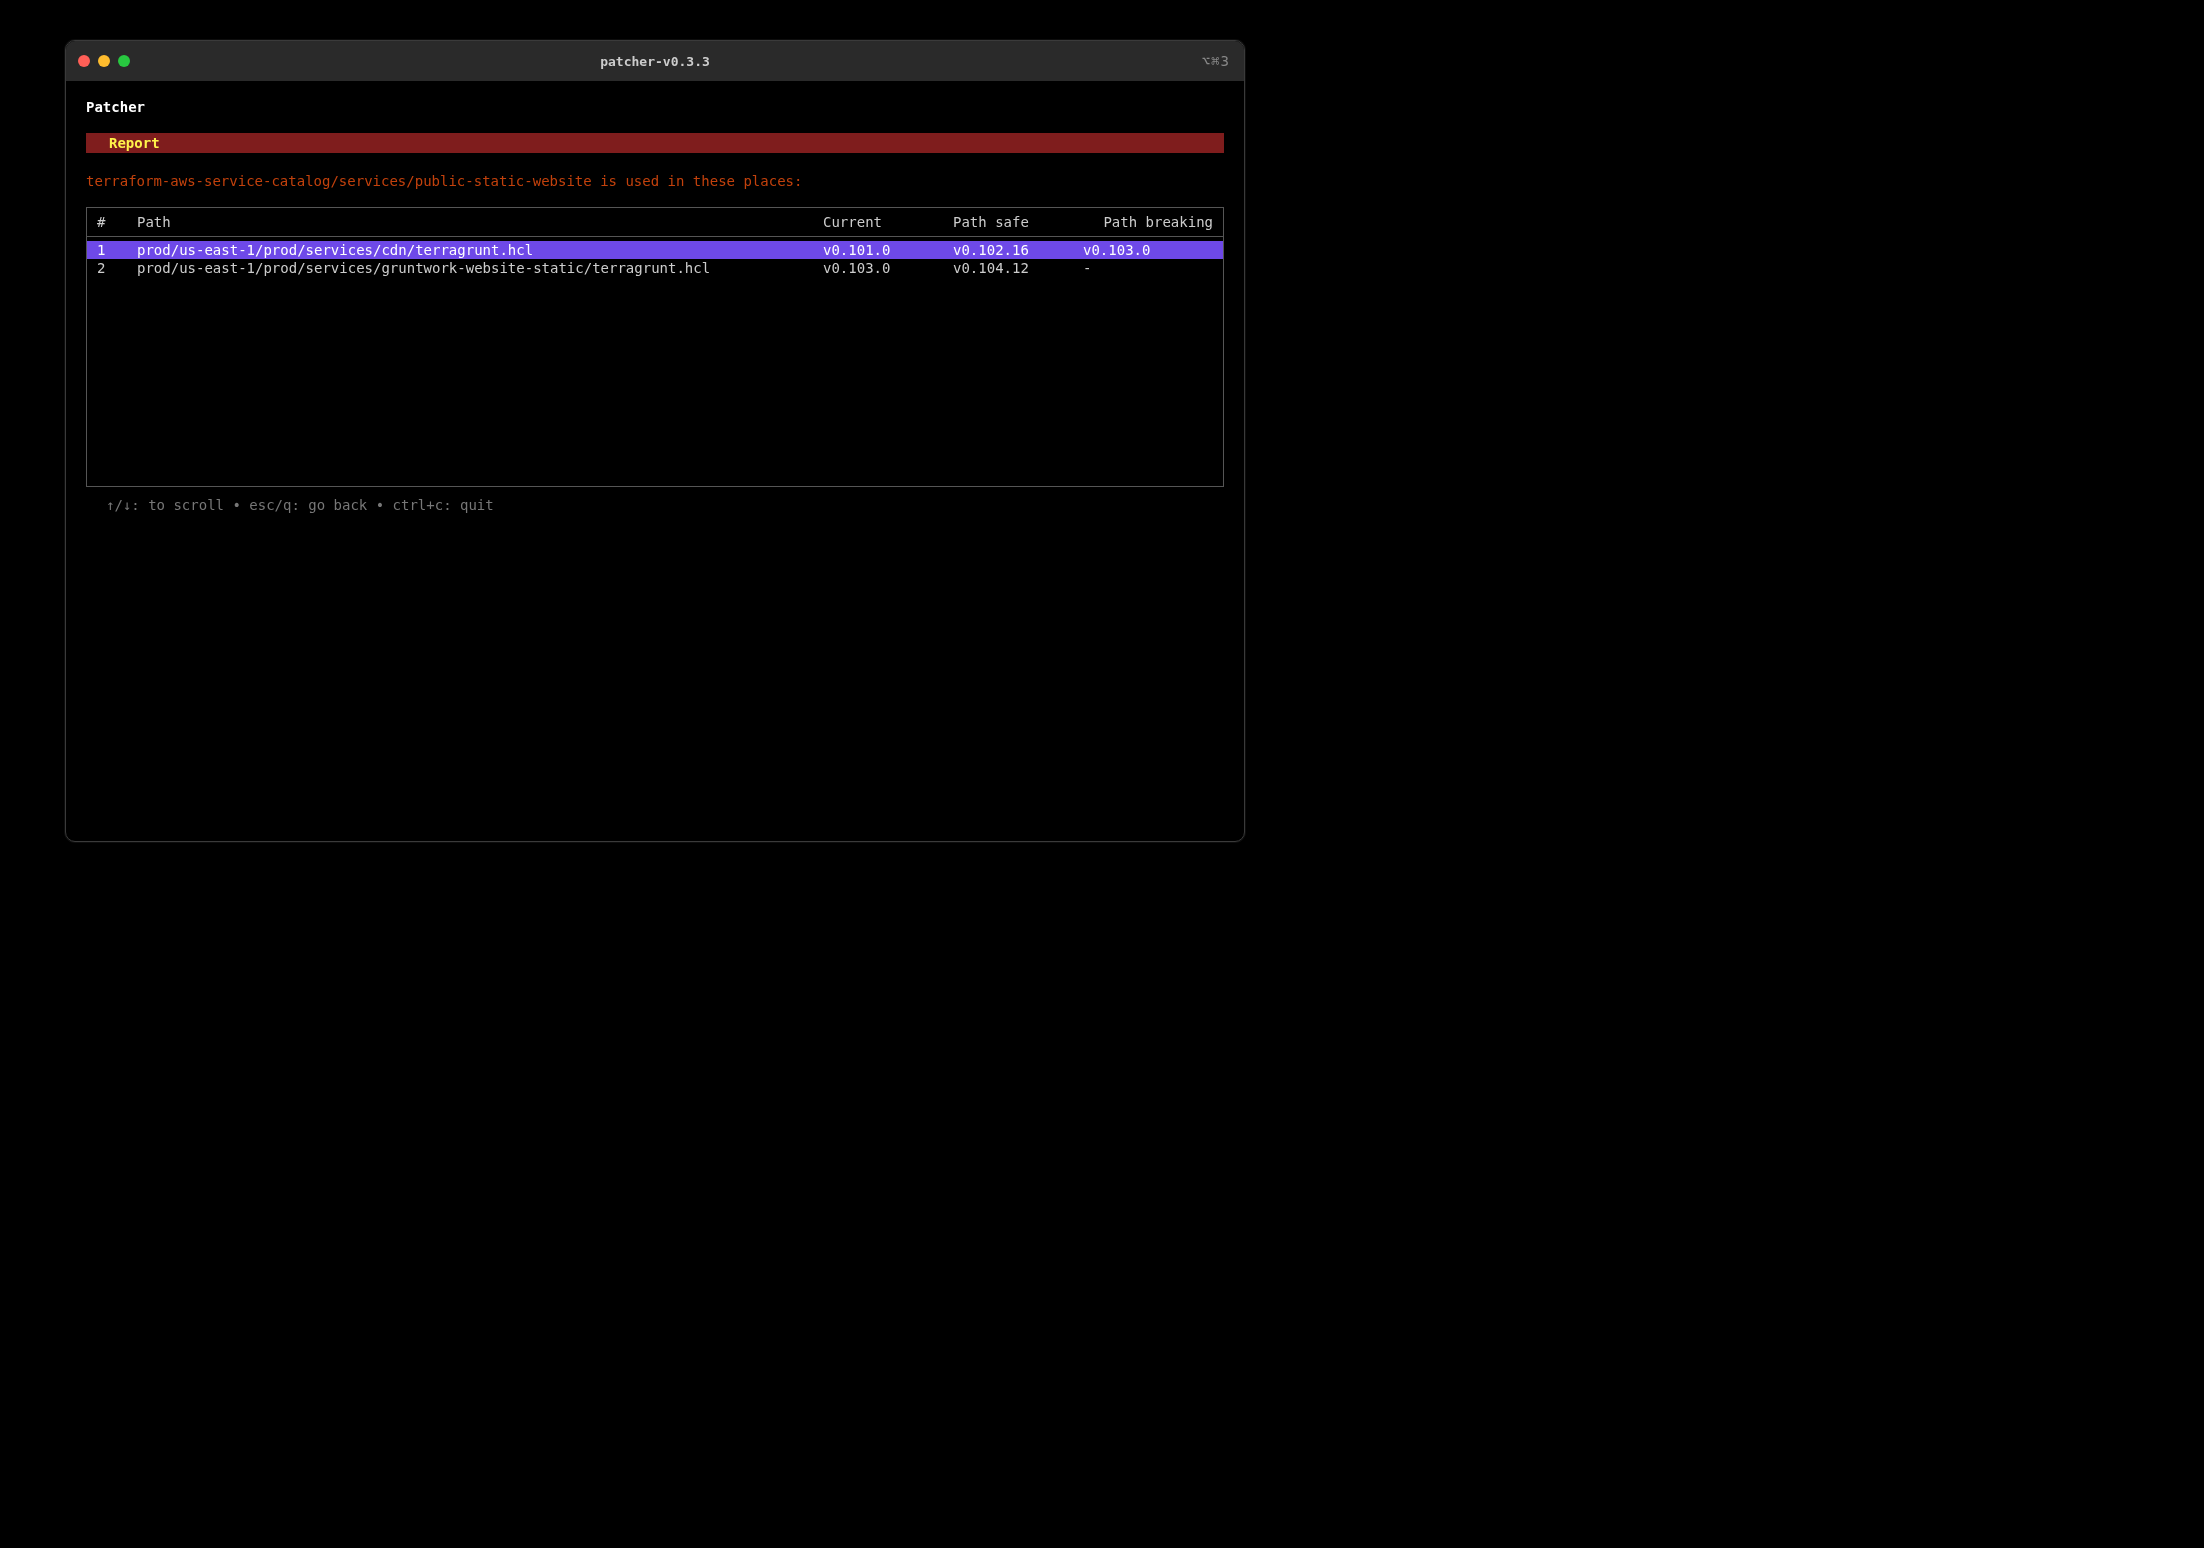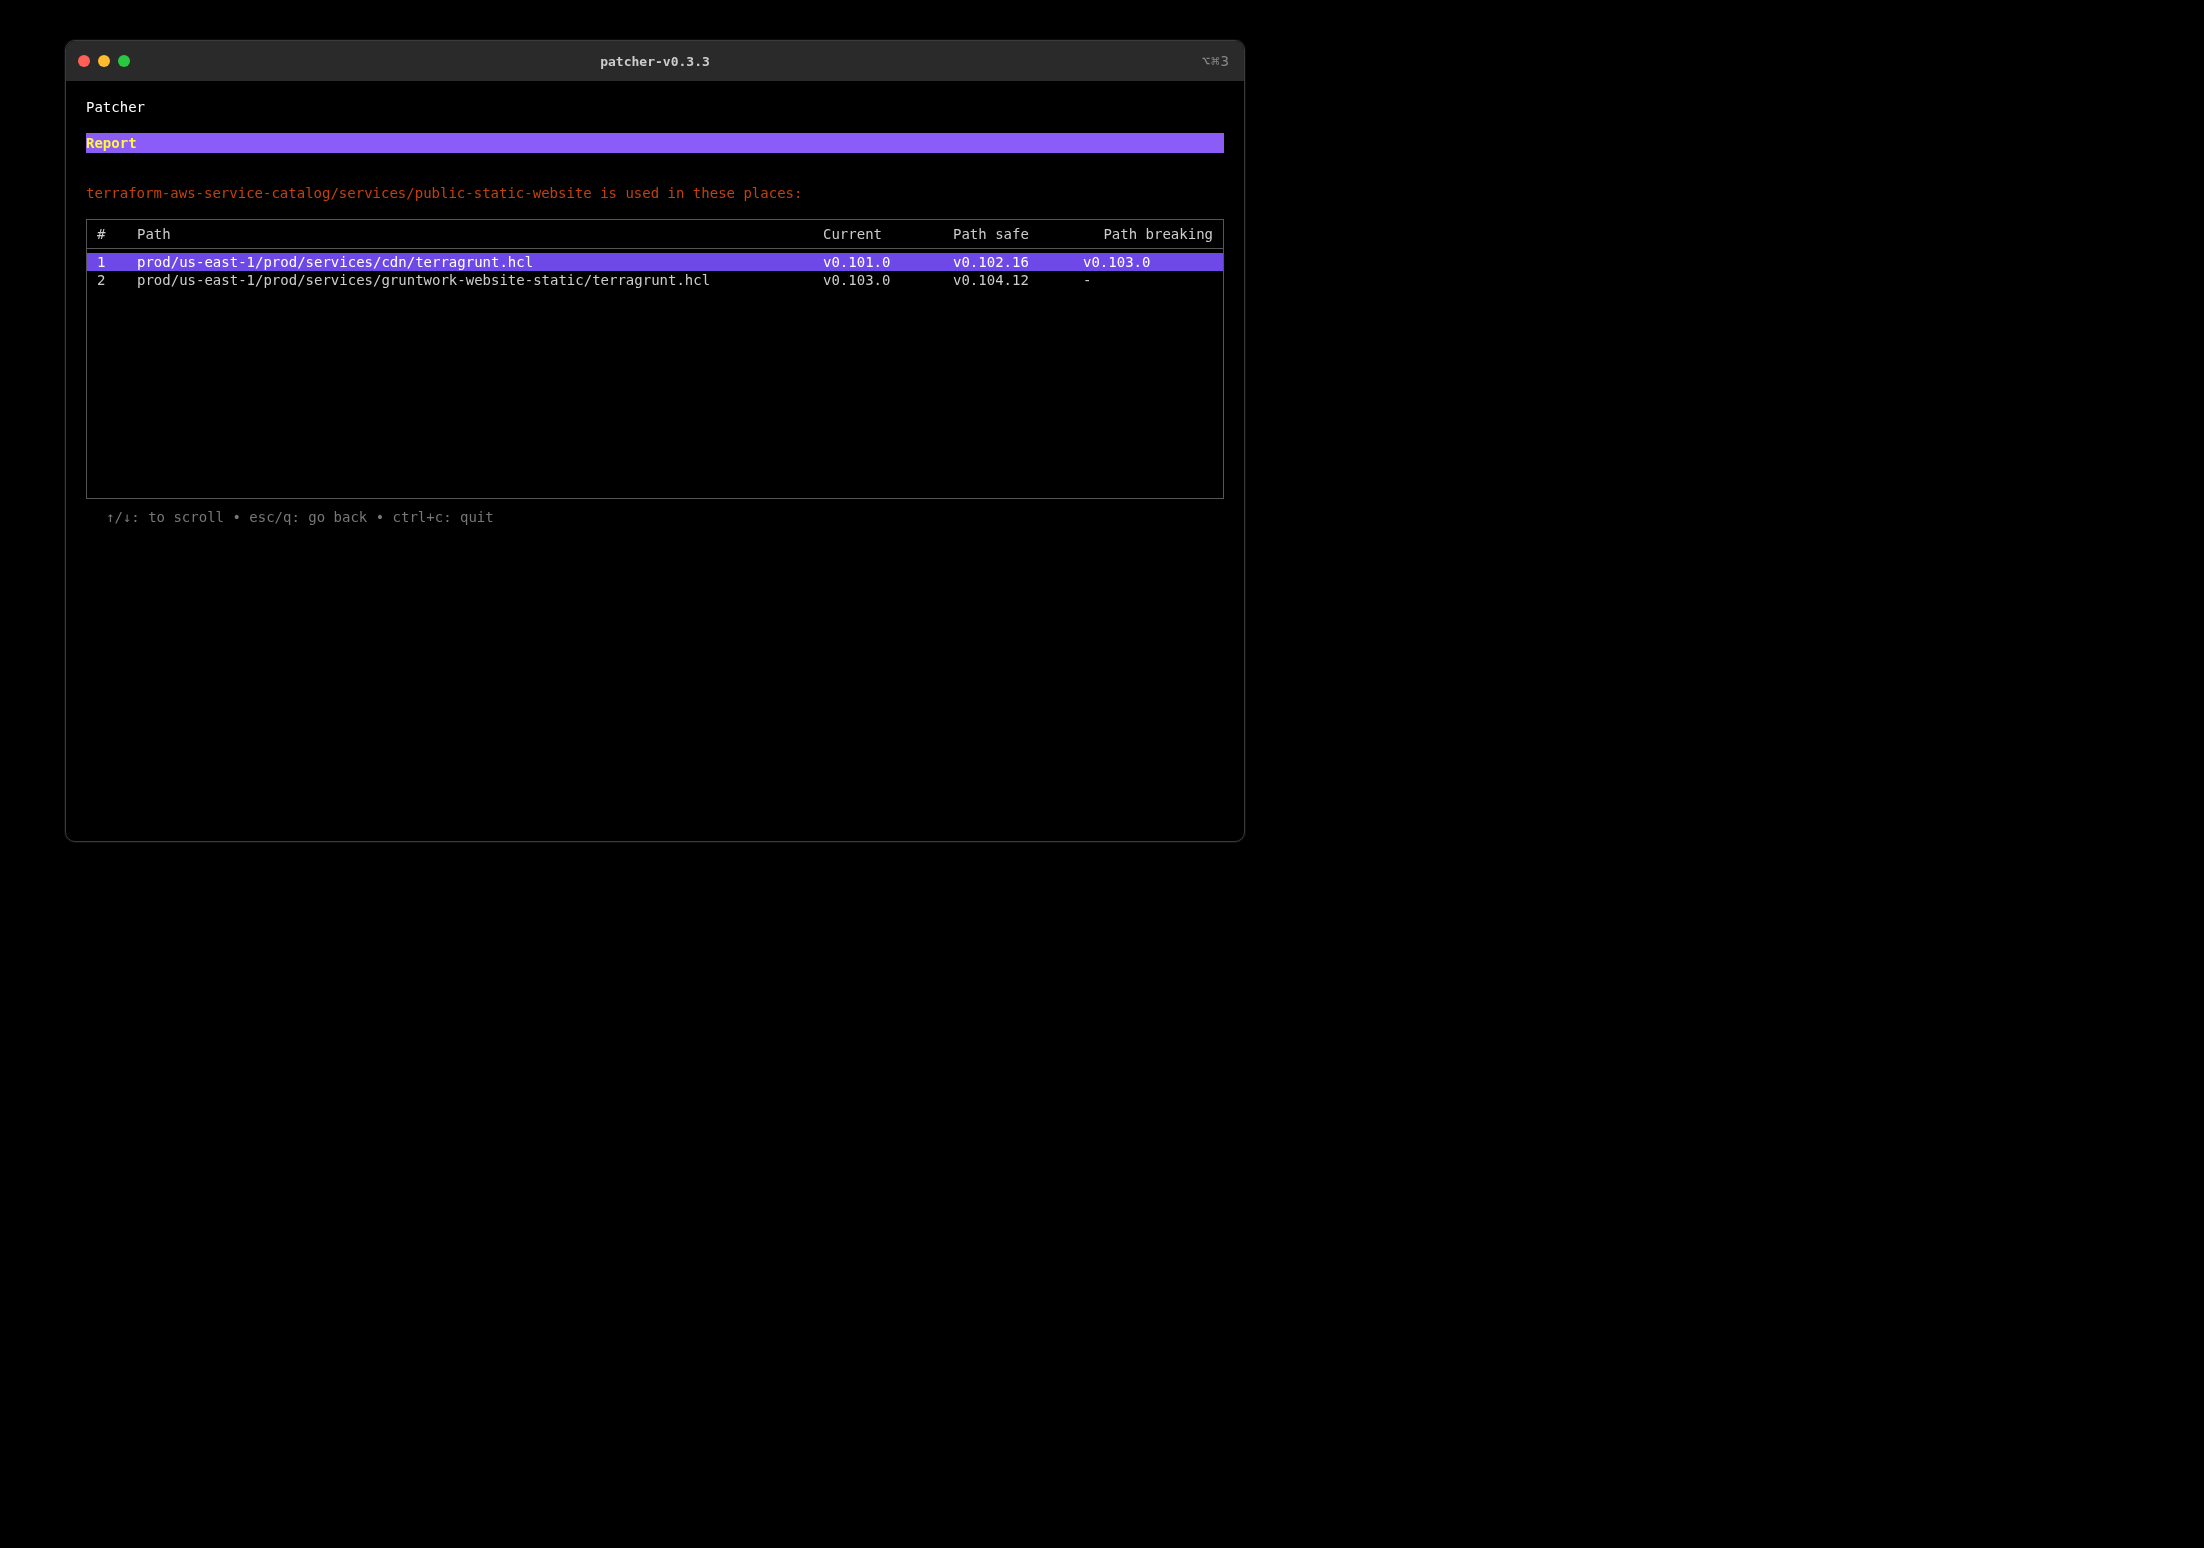--- a/index.html
+++ b/index.html
@@ -72,28 +72,28 @@
       letter-spacing: 1px;
     }
     
     .terminal-content {
       padding: 18px 20px 20px 20px;
       min-height: 760px;
     }
     
     .app-title {
       color: #fff;
-      font-weight: normal;
+      font-weight: bold;
       margin-bottom: 18px;
     }
     
     .section-bar {
-      background: #8b5cf6;
-      padding: 2px 0;
-      margin-bottom: 32px;
+      background: #7f1d1d;
+      padding: 2px 23px;
+      margin-bottom: 20px;
       width: 100%;
     }
     
     .section-bar-label {
       color: #fff34a;
       font-weight: bold;
     }
     
     .usage-text {
       color: #c2410c;

